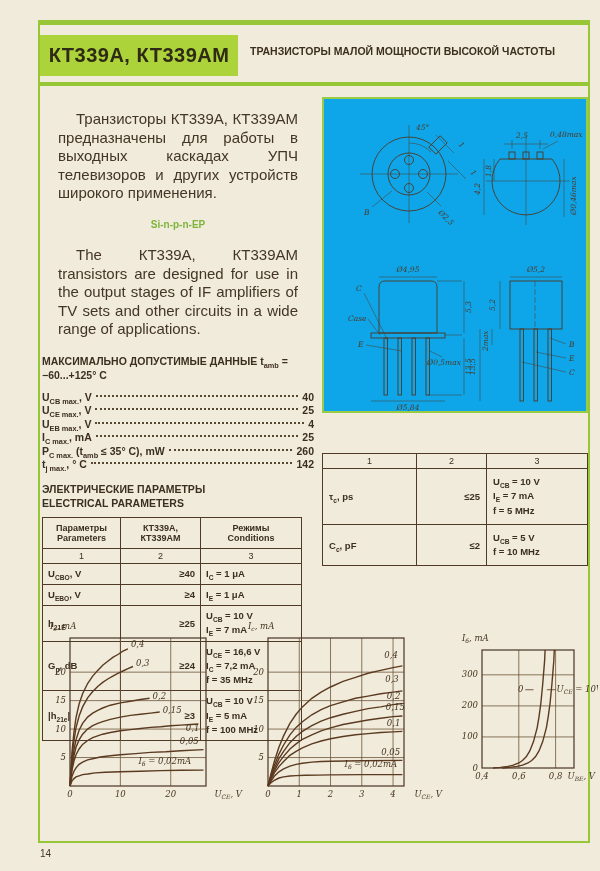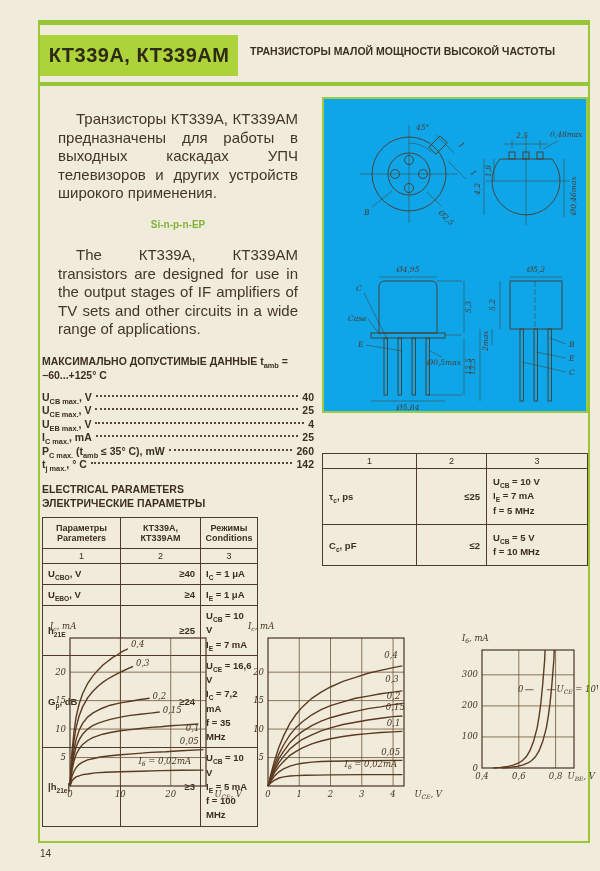--- a/index.html
+++ b/index.html
@@ -109,25 +109,25 @@
           <span class="val">260</span>
         </div>
       <div class="rating-row">
           <span class="lbl">t<sub>j max.</sub>, ° C</span>
           <span class="dots"></span>
           <span class="val">142</span>
         </div>
     </div>
 
     <div class="sec-head">
+      <div>ЭЛЕКТРИЧЕСКИЕ ПАРАМЕТРЫ</div>
       <div>ELECTRICAL PARAMETERS</div>
-      <div>ЭЛЕКТРИЧЕСКИЕ ПАРАМЕТРЫ</div>
     </div>
 
-    <table class="ptable" style="width:216px">
+    <table class="ptable" style="width:260px">
       <colgroup>
           <col style="width:78px">
           <col style="width:80px">
           <col>
         </colgroup>
       <tbody>
           <tr class="th-row">
         <td>
               <div>Параметры</div>
               <div>Parameters</div>

